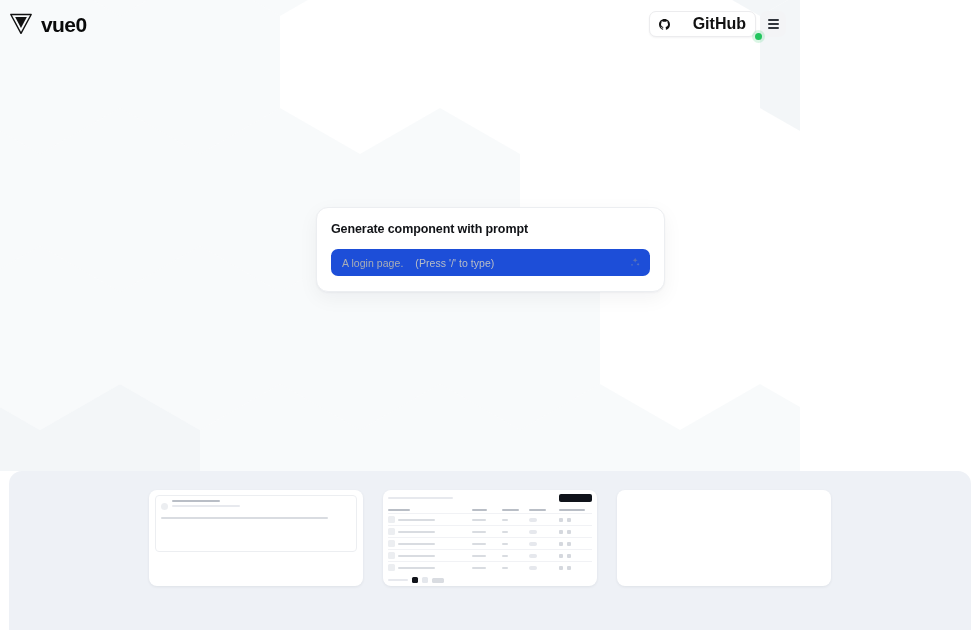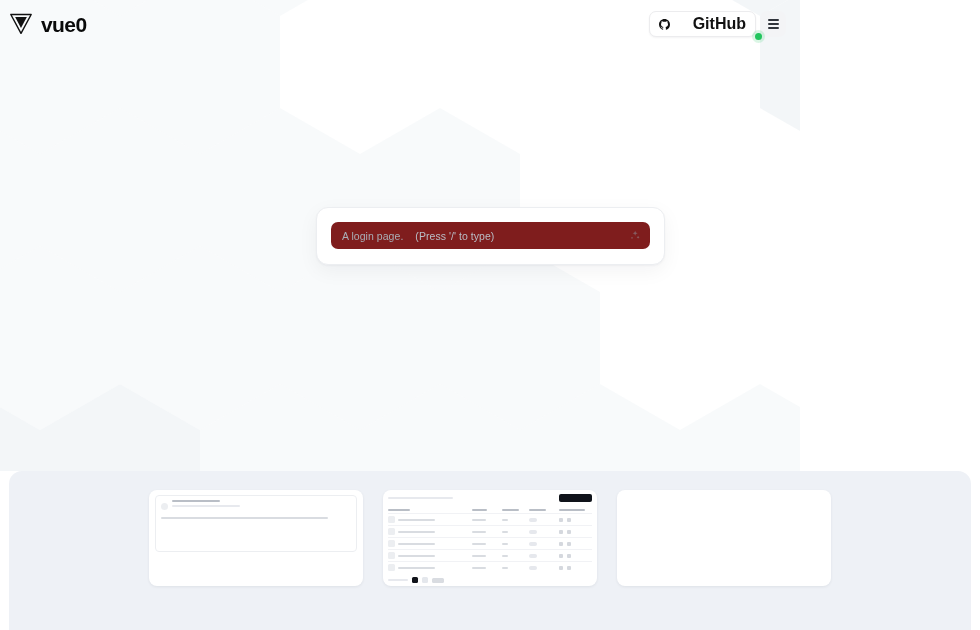--- a/index.html
+++ b/index.html
@@ -127,21 +127,21 @@
   }
   .prompt-title {
     font-size: 12.5px;
     font-weight: 700;
     letter-spacing: -0.1px;
     color: #111317;
     margin-bottom: 13px;
   }
   .prompt-input {
     height: 27px;
-    background: #7f1d1d;
+    background: #1d4ed8;
     border-radius: 7px;
     display: flex;
     align-items: center;
     padding: 0 9px 0 11px;
     cursor: text;
   }
   .prompt-placeholder {
     flex: 1;
     font-size: 10.5px;
     color: #a9aeb6;
@@ -287,20 +287,21 @@
           <span class="bar"></span>
             <span class="bar"></span>
             <span class="bar"></span>
         </span>
       </button>
       <span class="status-dot"></span>
     </div>
   </div>
 
   <div class="prompt-card">
+    <div class="prompt-title">Generate component with prompt</div>
     <div class="prompt-input">
       <div class="prompt-placeholder">
         <span>A login page.</span>
         <span class="hint" style="margin-left:9px;">(Press '/' to type)</span>
       </div>
       <svg class="sparkle-icon" viewBox="0 0 24 24">
         <path fill="#8c919a" d="M13.2 3.2l1.25 3.35L17.8 7.8l-3.35 1.25L13.2 12.4l-1.25-3.35L8.6 7.8l3.35-1.25z"></path>
         <path fill="#9aa0a8" d="M18.6 12.6l.72 1.92 1.92.72-1.92.72-.72 1.92-.72-1.92-1.92-.72 1.92-.72z"></path>
         <path fill="#9aa0a8" d="M7.4 14.2l.6 1.6 1.6.6-1.6.6-.6 1.6-.6-1.6-1.6-.6 1.6-.6z"></path>
       </svg>

